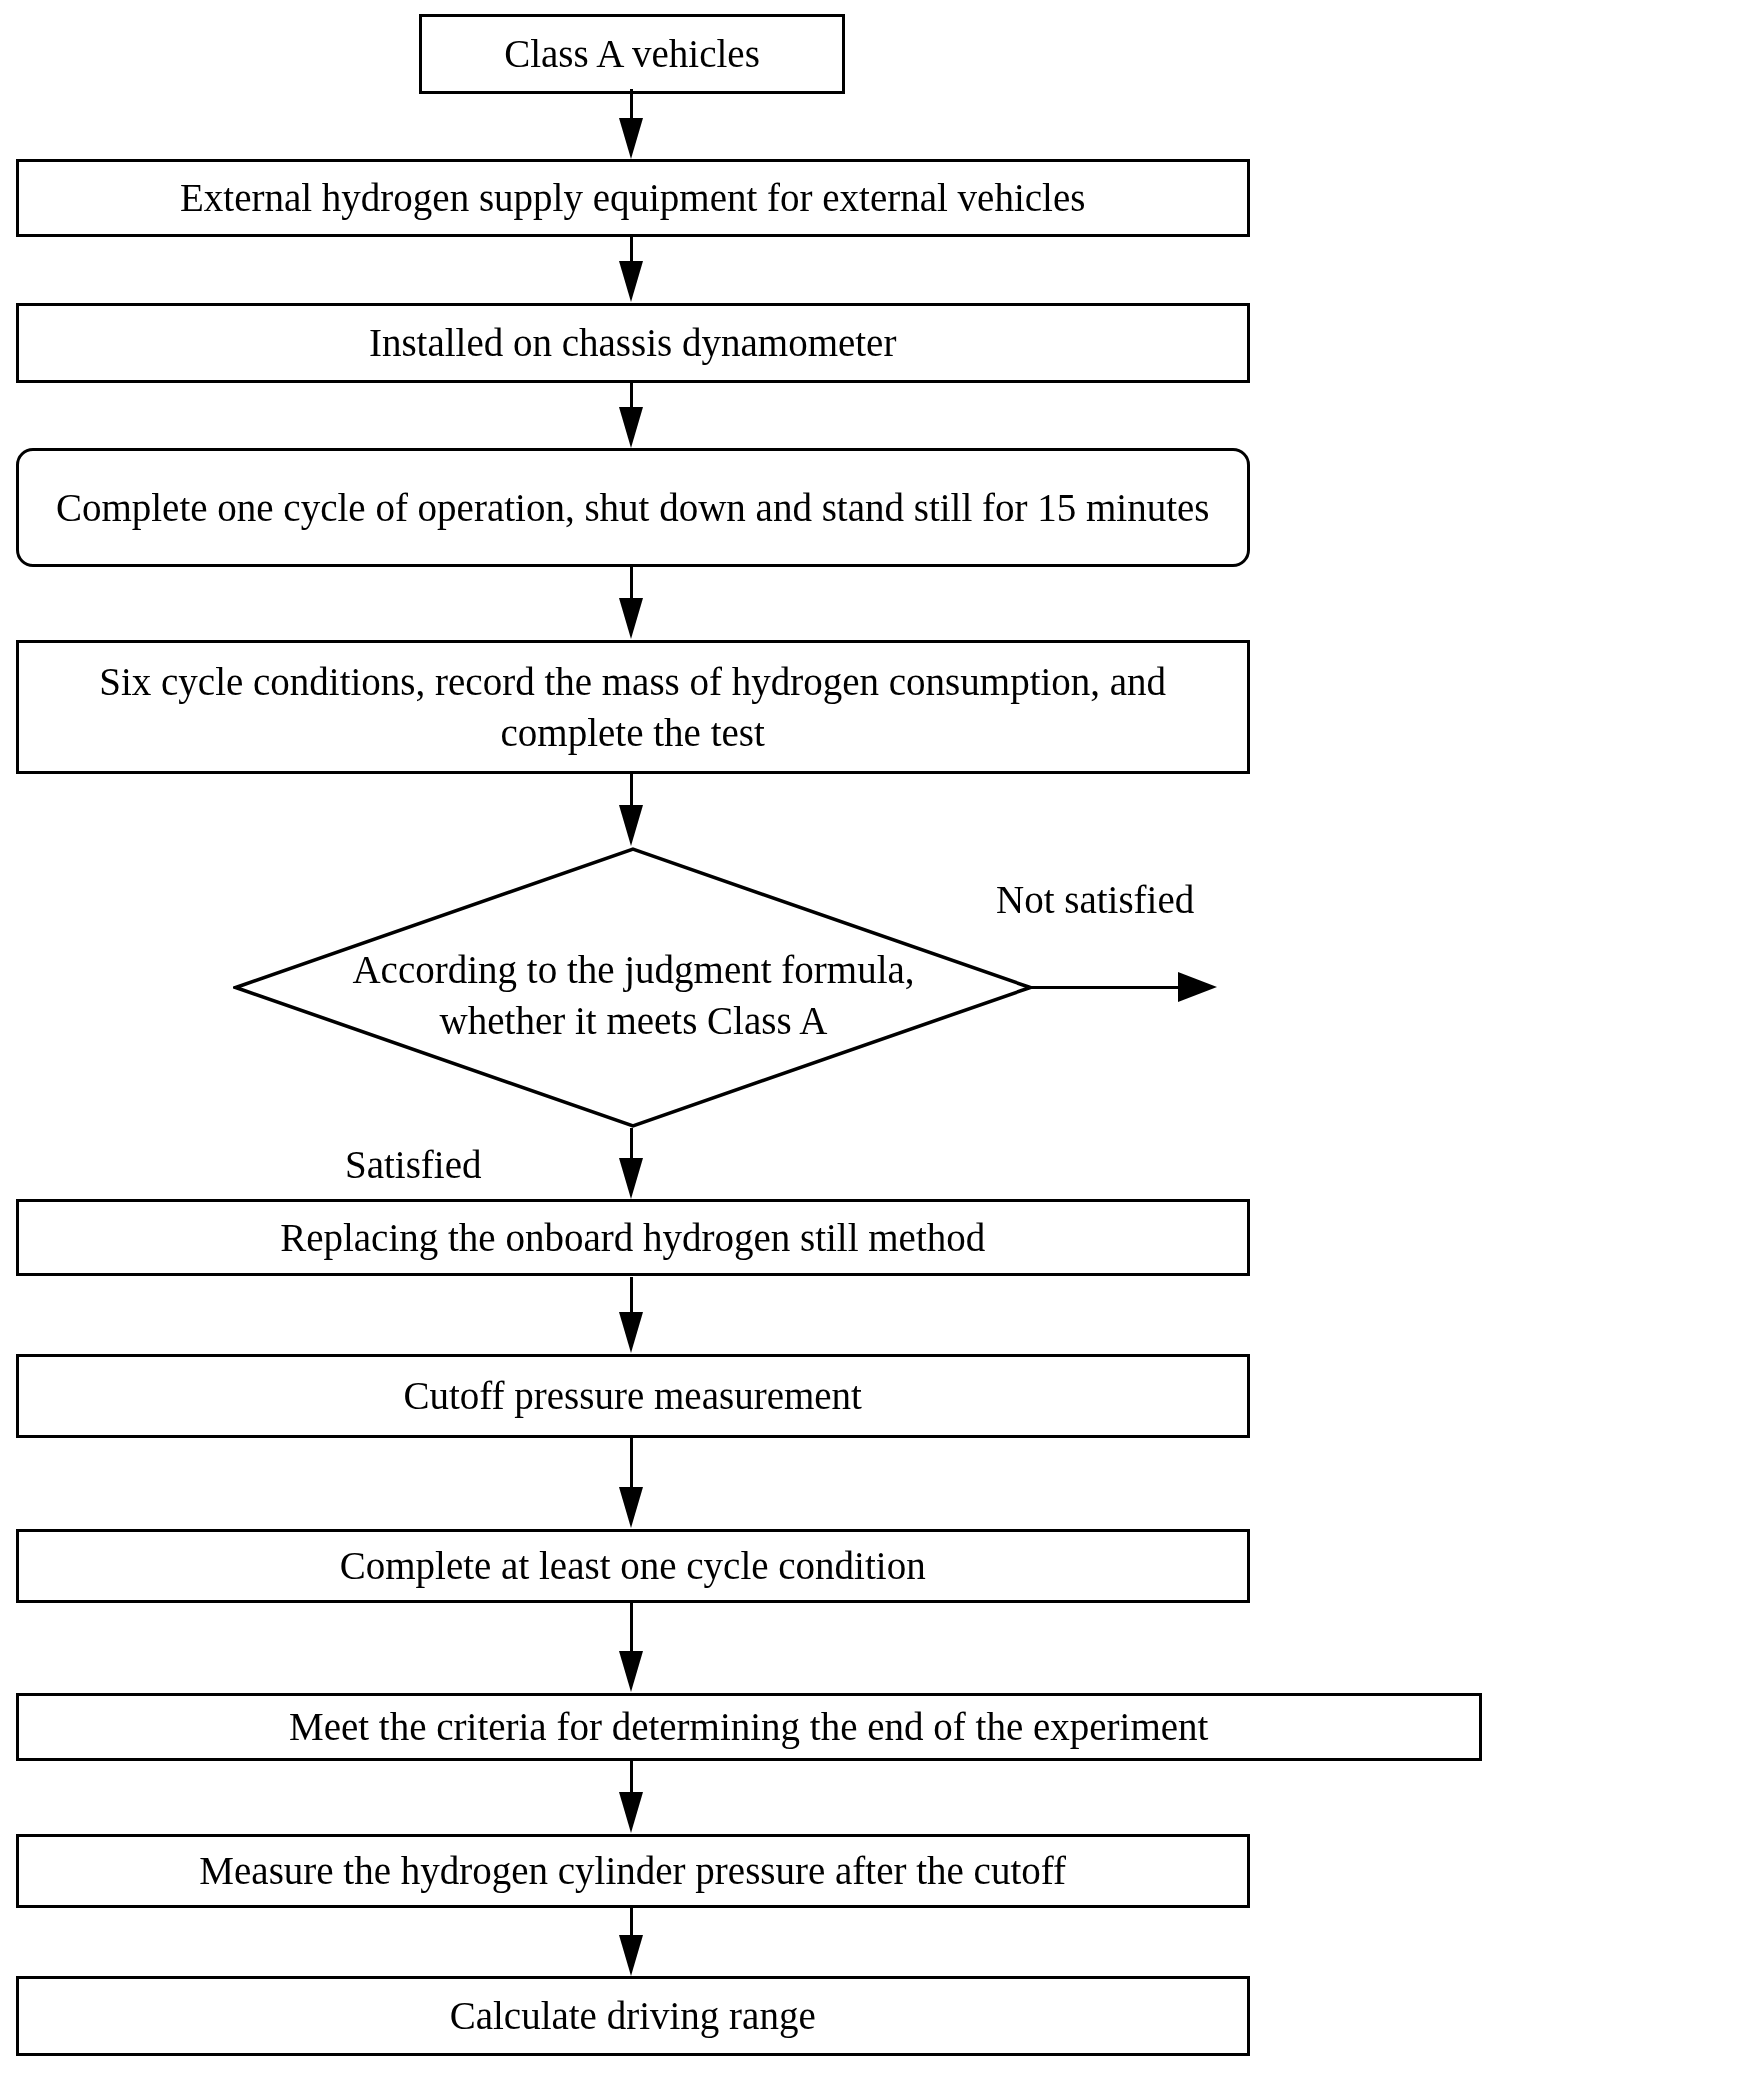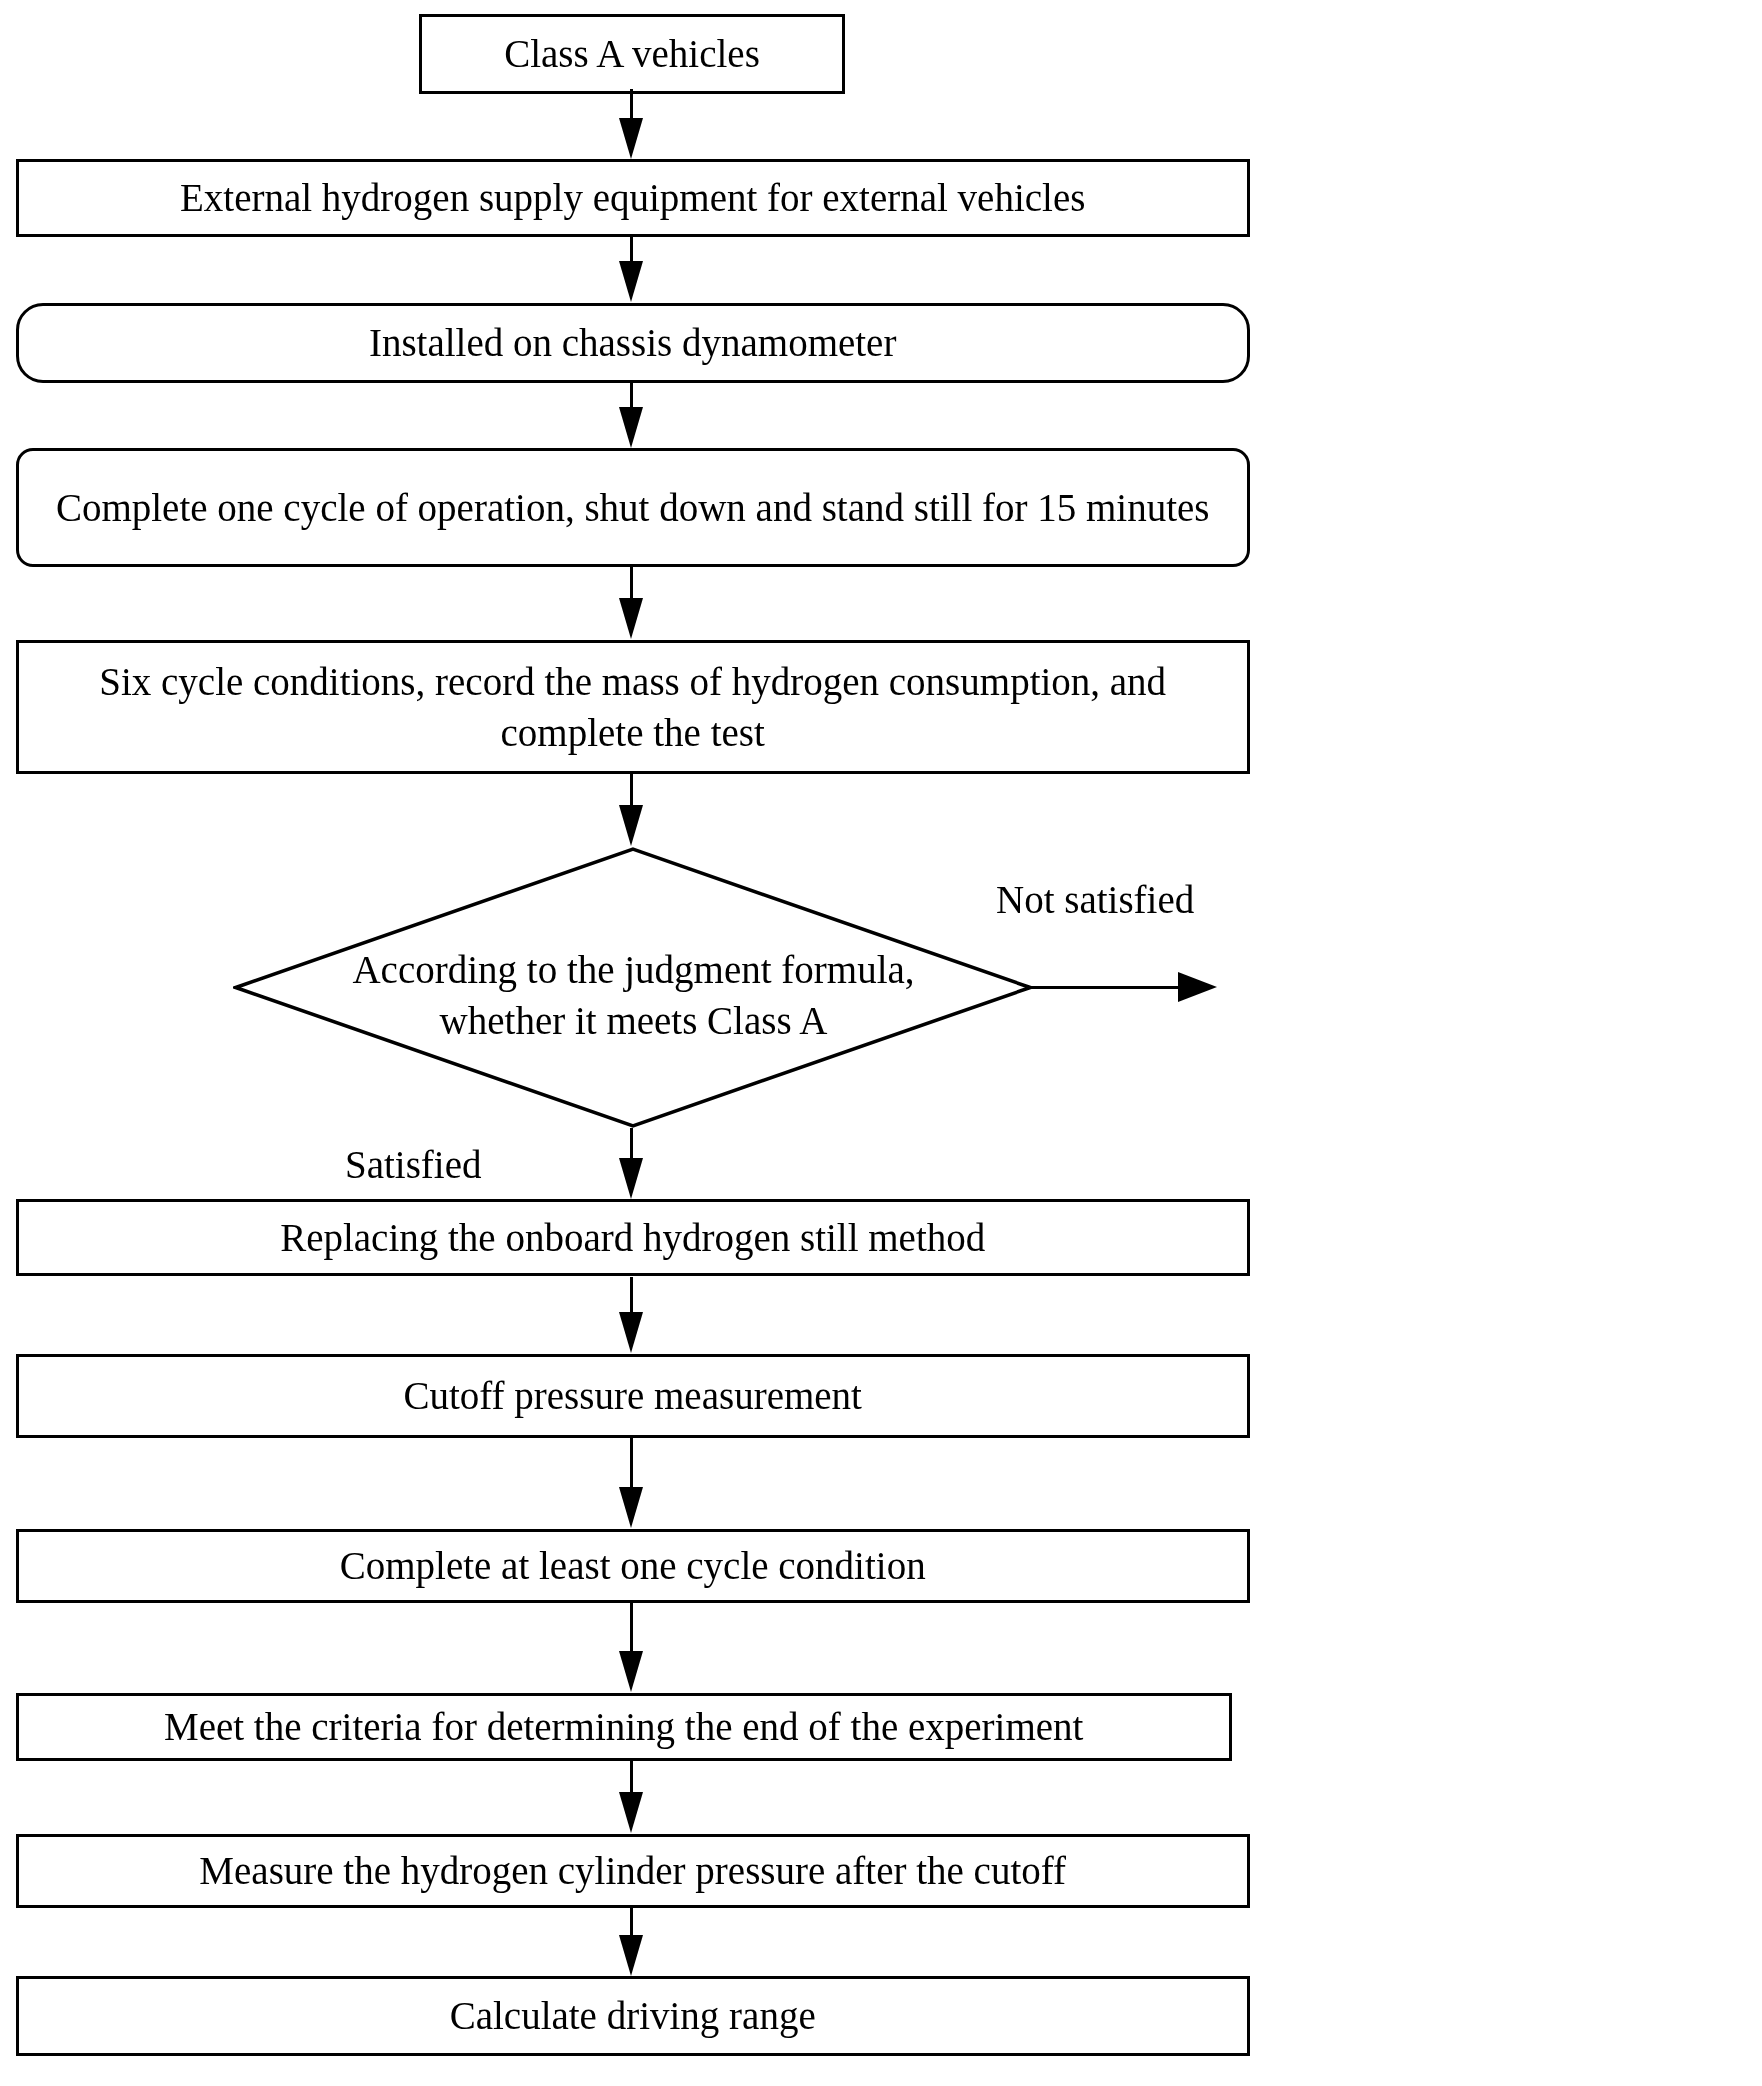--- a/index.html
+++ b/index.html
@@ -88,21 +88,21 @@
 <div id="canvas">
 
   <div class="node nw" style="left:419px; top:13.6px; width:426px; height:80px;">
     <span>Class A vehicles</span>
   </div>
 
   <div class="node nw" style="left:15.7px; top:159px; width:1234px; height:78px;">
     <span>External hydrogen supply equipment for external vehicles</span>
   </div>
 
-  <div class="node nw" style="left:15.7px; top:303px; width:1234px; height:80px;border-radius:27px;">
+  <div class="node nw" style="left:15.7px; top:303px; width:1234px; height:80px;">
     <span>Installed on chassis dynamometer</span>
   </div>
 
   <div class="node nw" style="left:15.7px; top:448px; width:1234px; height:119px;border-radius:17px;">
     <span>Complete one cycle of operation, shut down and stand still for 15 minutes</span>
   </div>
 
   <div class="node" style="left:15.7px; top:640px; width:1234px; height:134px; padding:0 31px;justify-content:center;">
     <span>Six cycle conditions, record the mass of hydrogen consumption, and complete the test</span>
   </div>
@@ -120,21 +120,21 @@
   </div>
 
   <div class="node nw" style="left:15.7px; top:1354px; width:1234px; height:84px;">
     <span>Cutoff pressure measurement</span>
   </div>
 
   <div class="node nw" style="left:15.7px; top:1529px; width:1234px; height:74px;">
     <span>Complete at least one cycle condition</span>
   </div>
 
-  <div class="node nw" style="left:15.7px; top:1693px; width:1216px; height:68px;">
+  <div class="node nw" style="left:15.7px; top:1693px; width:1466px; height:68px;">
     <span>Meet the criteria for determining the end of the experiment</span>
   </div>
 
   <div class="node nw" style="left:15.7px; top:1834px; width:1234px; height:74px;">
     <span>Measure the hydrogen cylinder pressure after the cutoff</span>
   </div>
 
   <div class="node nw" style="left:15.7px; top:1976px; width:1234px; height:80px;">
     <span>Calculate driving range</span>
   </div>

